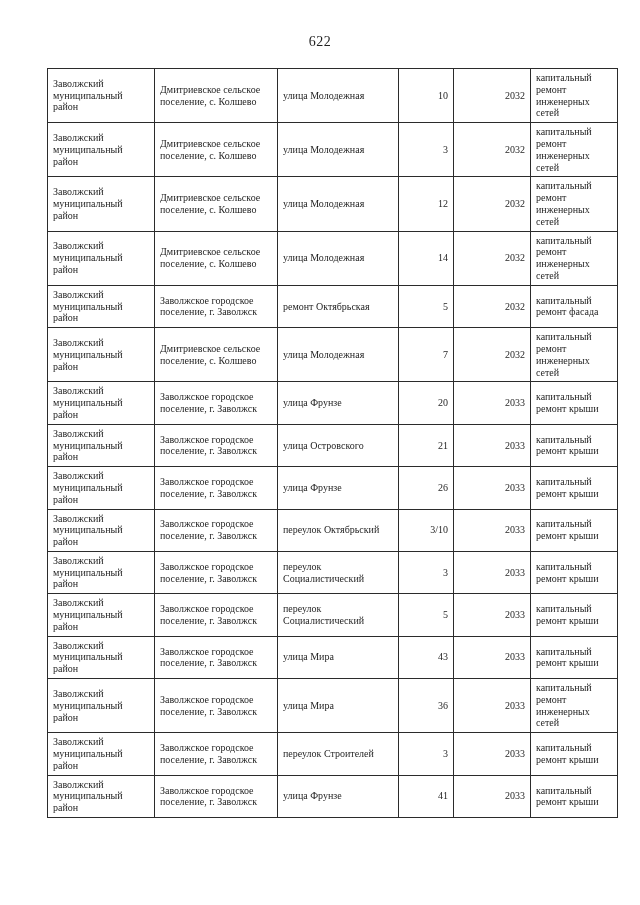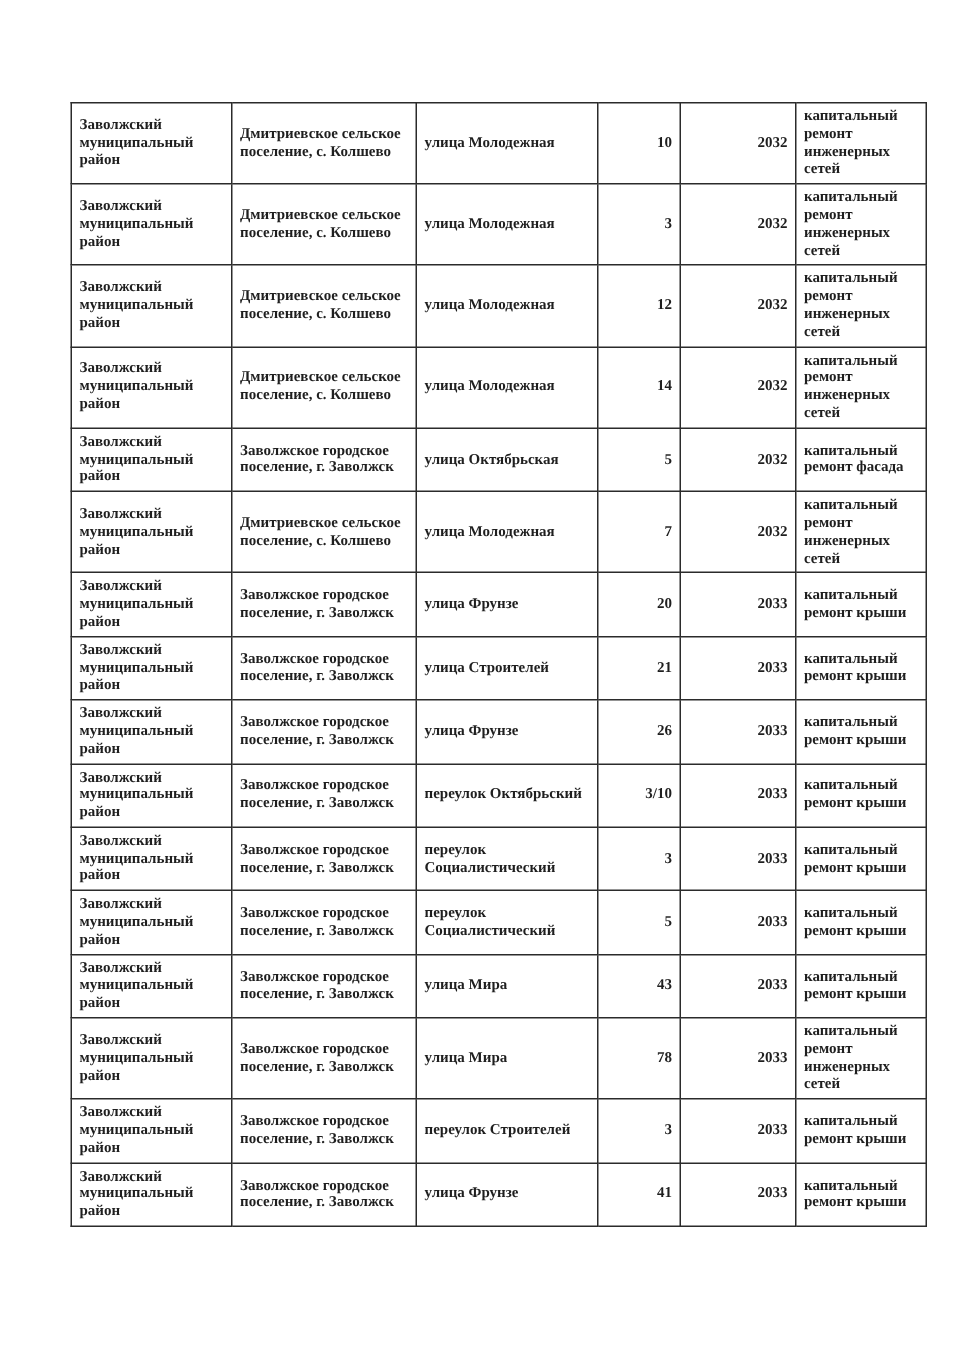--- a/index.html
+++ b/index.html
@@ -30,41 +30,41 @@
   table.repair-table {
     position: absolute;
     left: 47px;
     top: 68px;
     width: 570px;
     border-collapse: collapse;
     table-layout: fixed;
     font-size: 10px;
     line-height: 1.18;
     color: #1f1f1f;
-    font-weight: bold;
   }
   table.repair-table td {
     border: 1px solid #2b2b2b;
     padding: 3px 5px;
     vertical-align: middle;
     overflow-wrap: break-word;
   }
   td.c-left   { text-align: left; }
   td.c-center { text-align: right; }
   col.col-district   { width: 107px; }
   col.col-settlement { width: 123px; }
   col.col-street     { width: 121px; }
   col.col-house      { width: 55px;  }
   col.col-year       { width: 77px;  }
   col.col-work       { width: 87px;  }
 </style>
 </head>
 <body>
 
 <div class="page">
+  <div class="page-number">622</div>
 
   <table class="repair-table">
     <colgroup>
       <col class="col-district">
       <col class="col-settlement">
       <col class="col-street">
       <col class="col-house">
       <col class="col-year">
       <col class="col-work">
     </colgroup>
@@ -101,21 +101,21 @@
     <td class="c-left">Дмитриевское сельское поселение, с. Колшево</td>
     <td class="c-left">улица Молодежная</td>
     <td class="c-center">14</td>
     <td class="c-center">2032</td>
     <td class="c-left">капитальный ремонт инженерных сетей</td>
   </tr>
 
   <tr>
     <td class="c-left">Заволжский муниципальный район</td>
     <td class="c-left">Заволжское городское поселение, г. Заволжск</td>
-    <td class="c-left">улица Октябрьская</td>
+    <td class="c-left">ремонт Октябрьская</td>
     <td class="c-center">5</td>
     <td class="c-center">2032</td>
     <td class="c-left">капитальный ремонт фасада</td>
   </tr>
 
   <tr>
     <td class="c-left">Заволжский муниципальный район</td>
     <td class="c-left">Дмитриевское сельское поселение, с. Колшево</td>
     <td class="c-left">улица Молодежная</td>
     <td class="c-center">7</td>
@@ -128,21 +128,21 @@
     <td class="c-left">Заволжское городское поселение, г. Заволжск</td>
     <td class="c-left">улица Фрунзе</td>
     <td class="c-center">20</td>
     <td class="c-center">2033</td>
     <td class="c-left">капитальный ремонт крыши</td>
   </tr>
 
   <tr>
     <td class="c-left">Заволжский муниципальный район</td>
     <td class="c-left">Заволжское городское поселение, г. Заволжск</td>
-    <td class="c-left">улица Строителей</td>
+    <td class="c-left">улица Островского</td>
     <td class="c-center">21</td>
     <td class="c-center">2033</td>
     <td class="c-left">капитальный ремонт крыши</td>
   </tr>
 
   <tr>
     <td class="c-left">Заволжский муниципальный район</td>
     <td class="c-left">Заволжское городское поселение, г. Заволжск</td>
     <td class="c-left">улица Фрунзе</td>
     <td class="c-center">26</td>
@@ -183,21 +183,21 @@
     <td class="c-left">улица Мира</td>
     <td class="c-center">43</td>
     <td class="c-center">2033</td>
     <td class="c-left">капитальный ремонт крыши</td>
   </tr>
 
   <tr>
     <td class="c-left">Заволжский муниципальный район</td>
     <td class="c-left">Заволжское городское поселение, г. Заволжск</td>
     <td class="c-left">улица Мира</td>
-    <td class="c-center">78</td>
+    <td class="c-center">36</td>
     <td class="c-center">2033</td>
     <td class="c-left">капитальный ремонт инженерных сетей</td>
   </tr>
 
   <tr>
     <td class="c-left">Заволжский муниципальный район</td>
     <td class="c-left">Заволжское городское поселение, г. Заволжск</td>
     <td class="c-left">переулок Строителей</td>
     <td class="c-center">3</td>
     <td class="c-center">2033</td>

